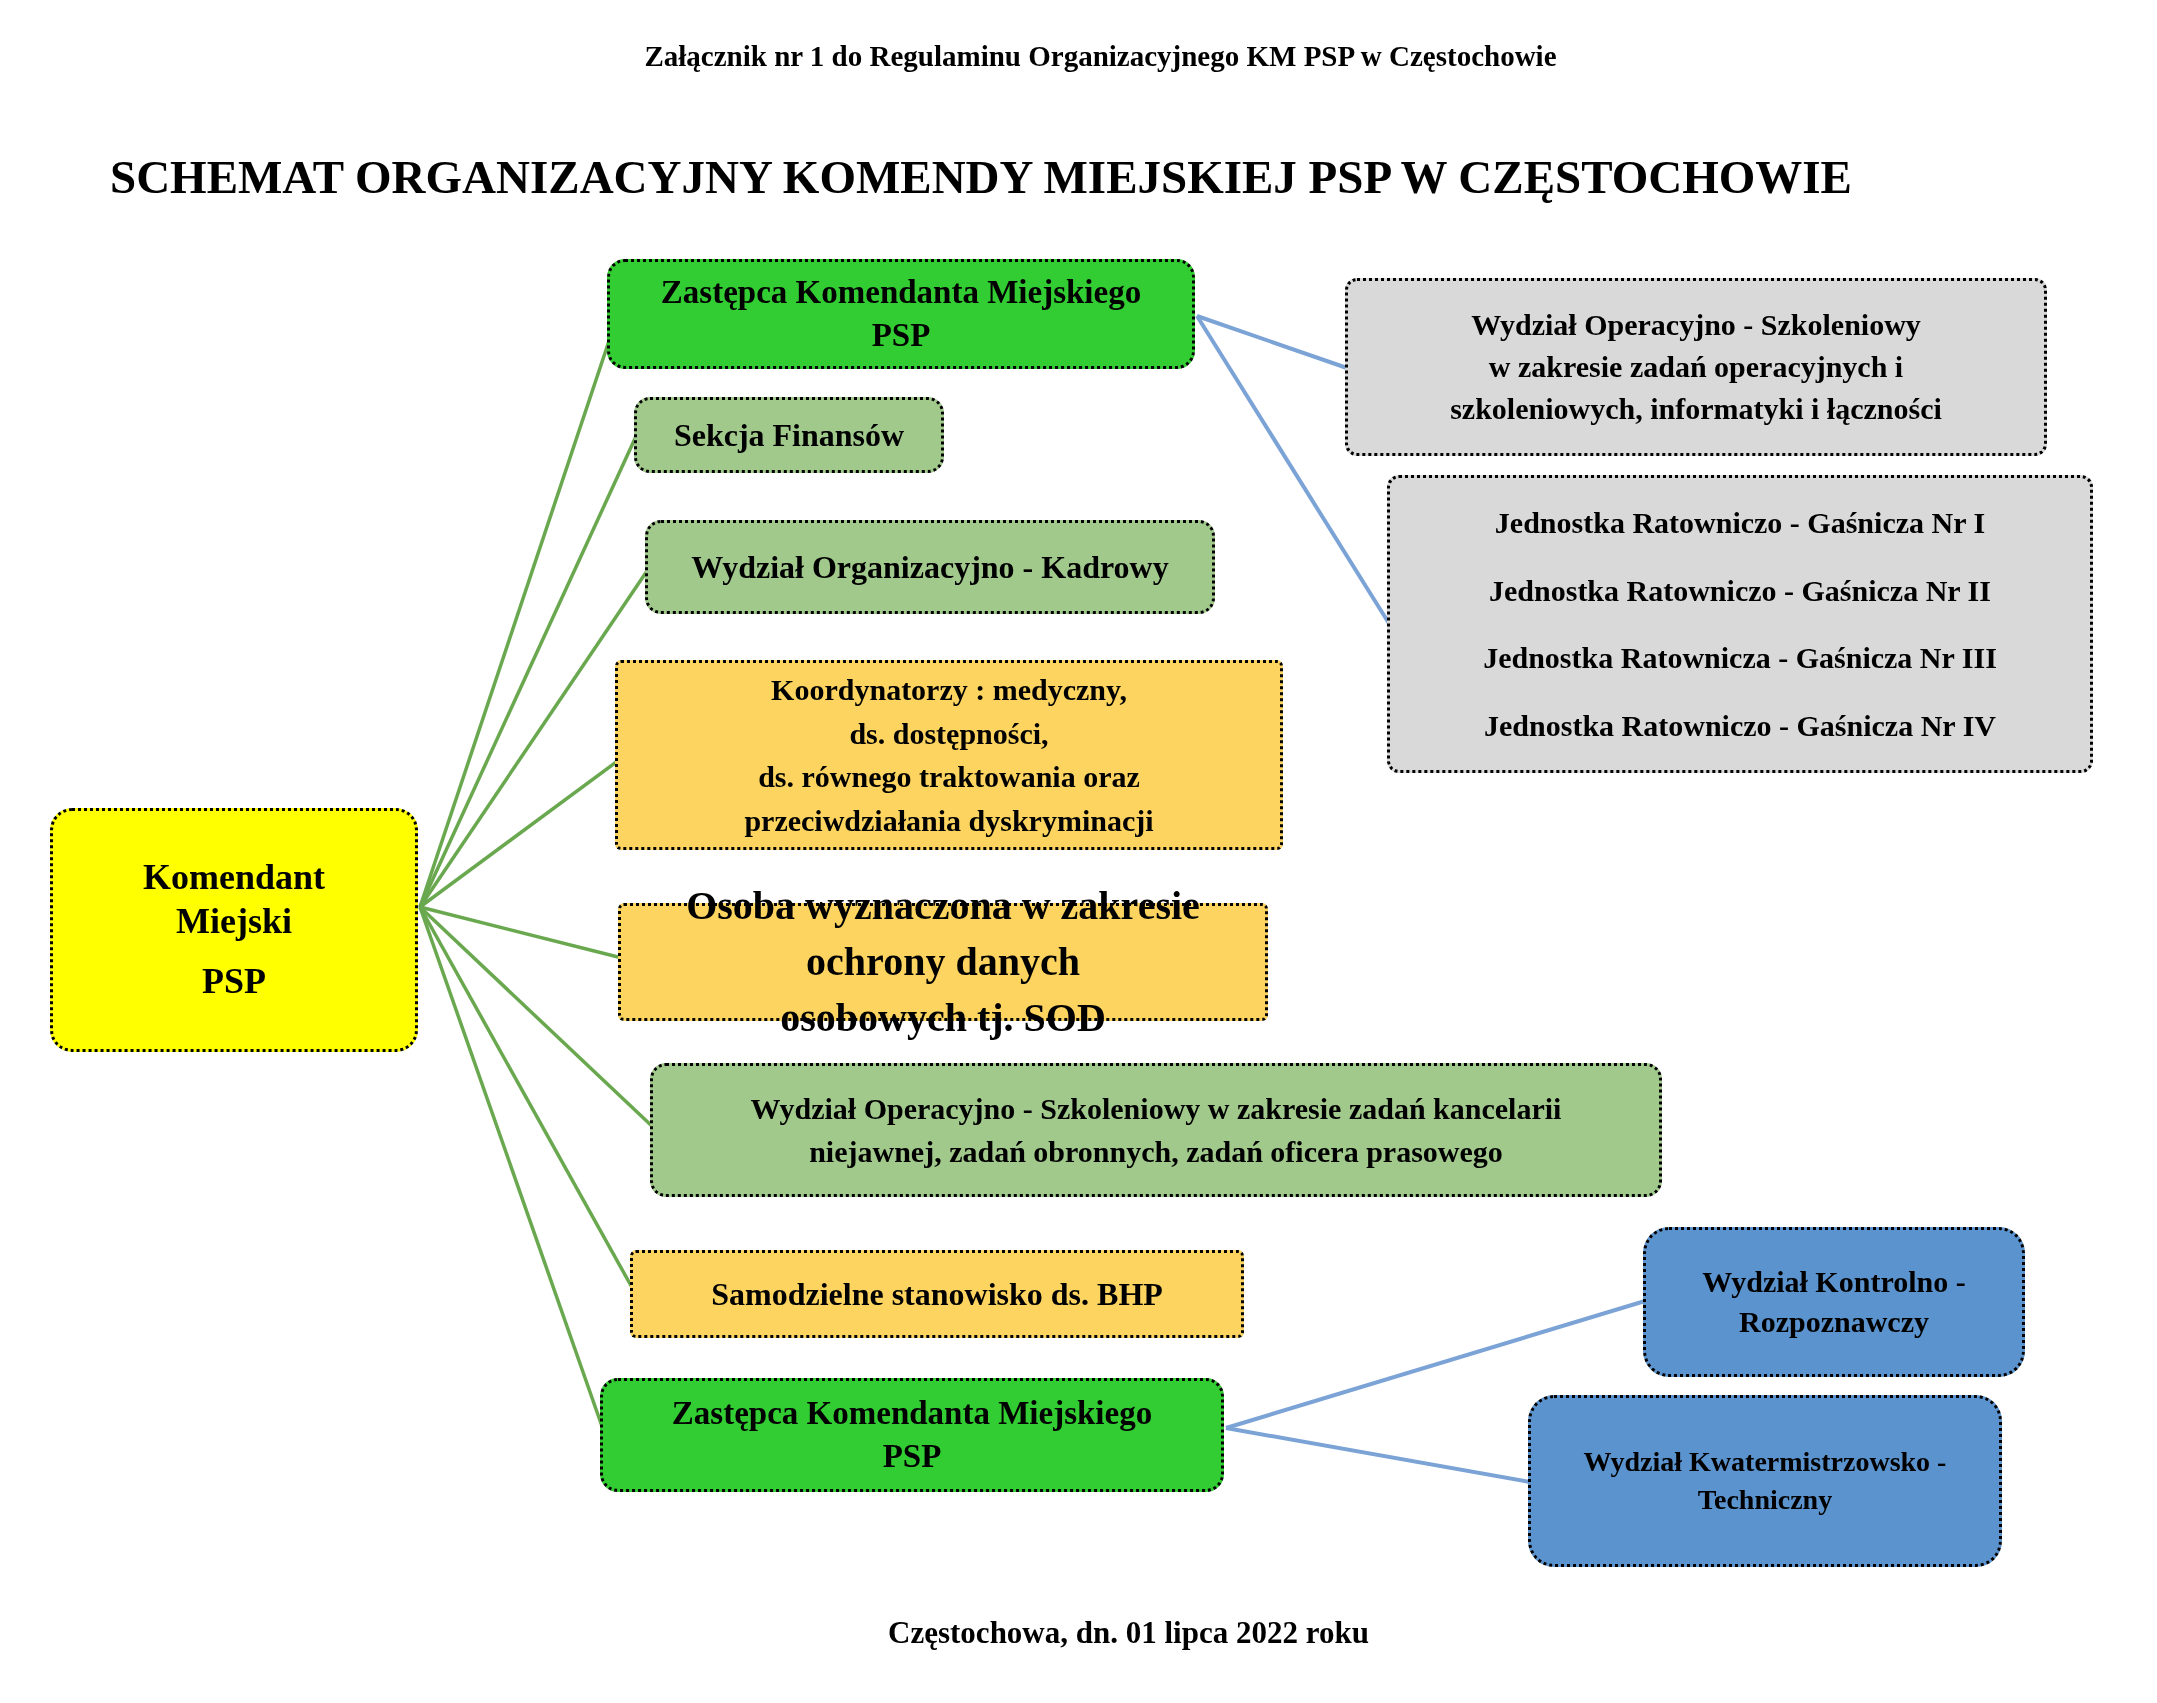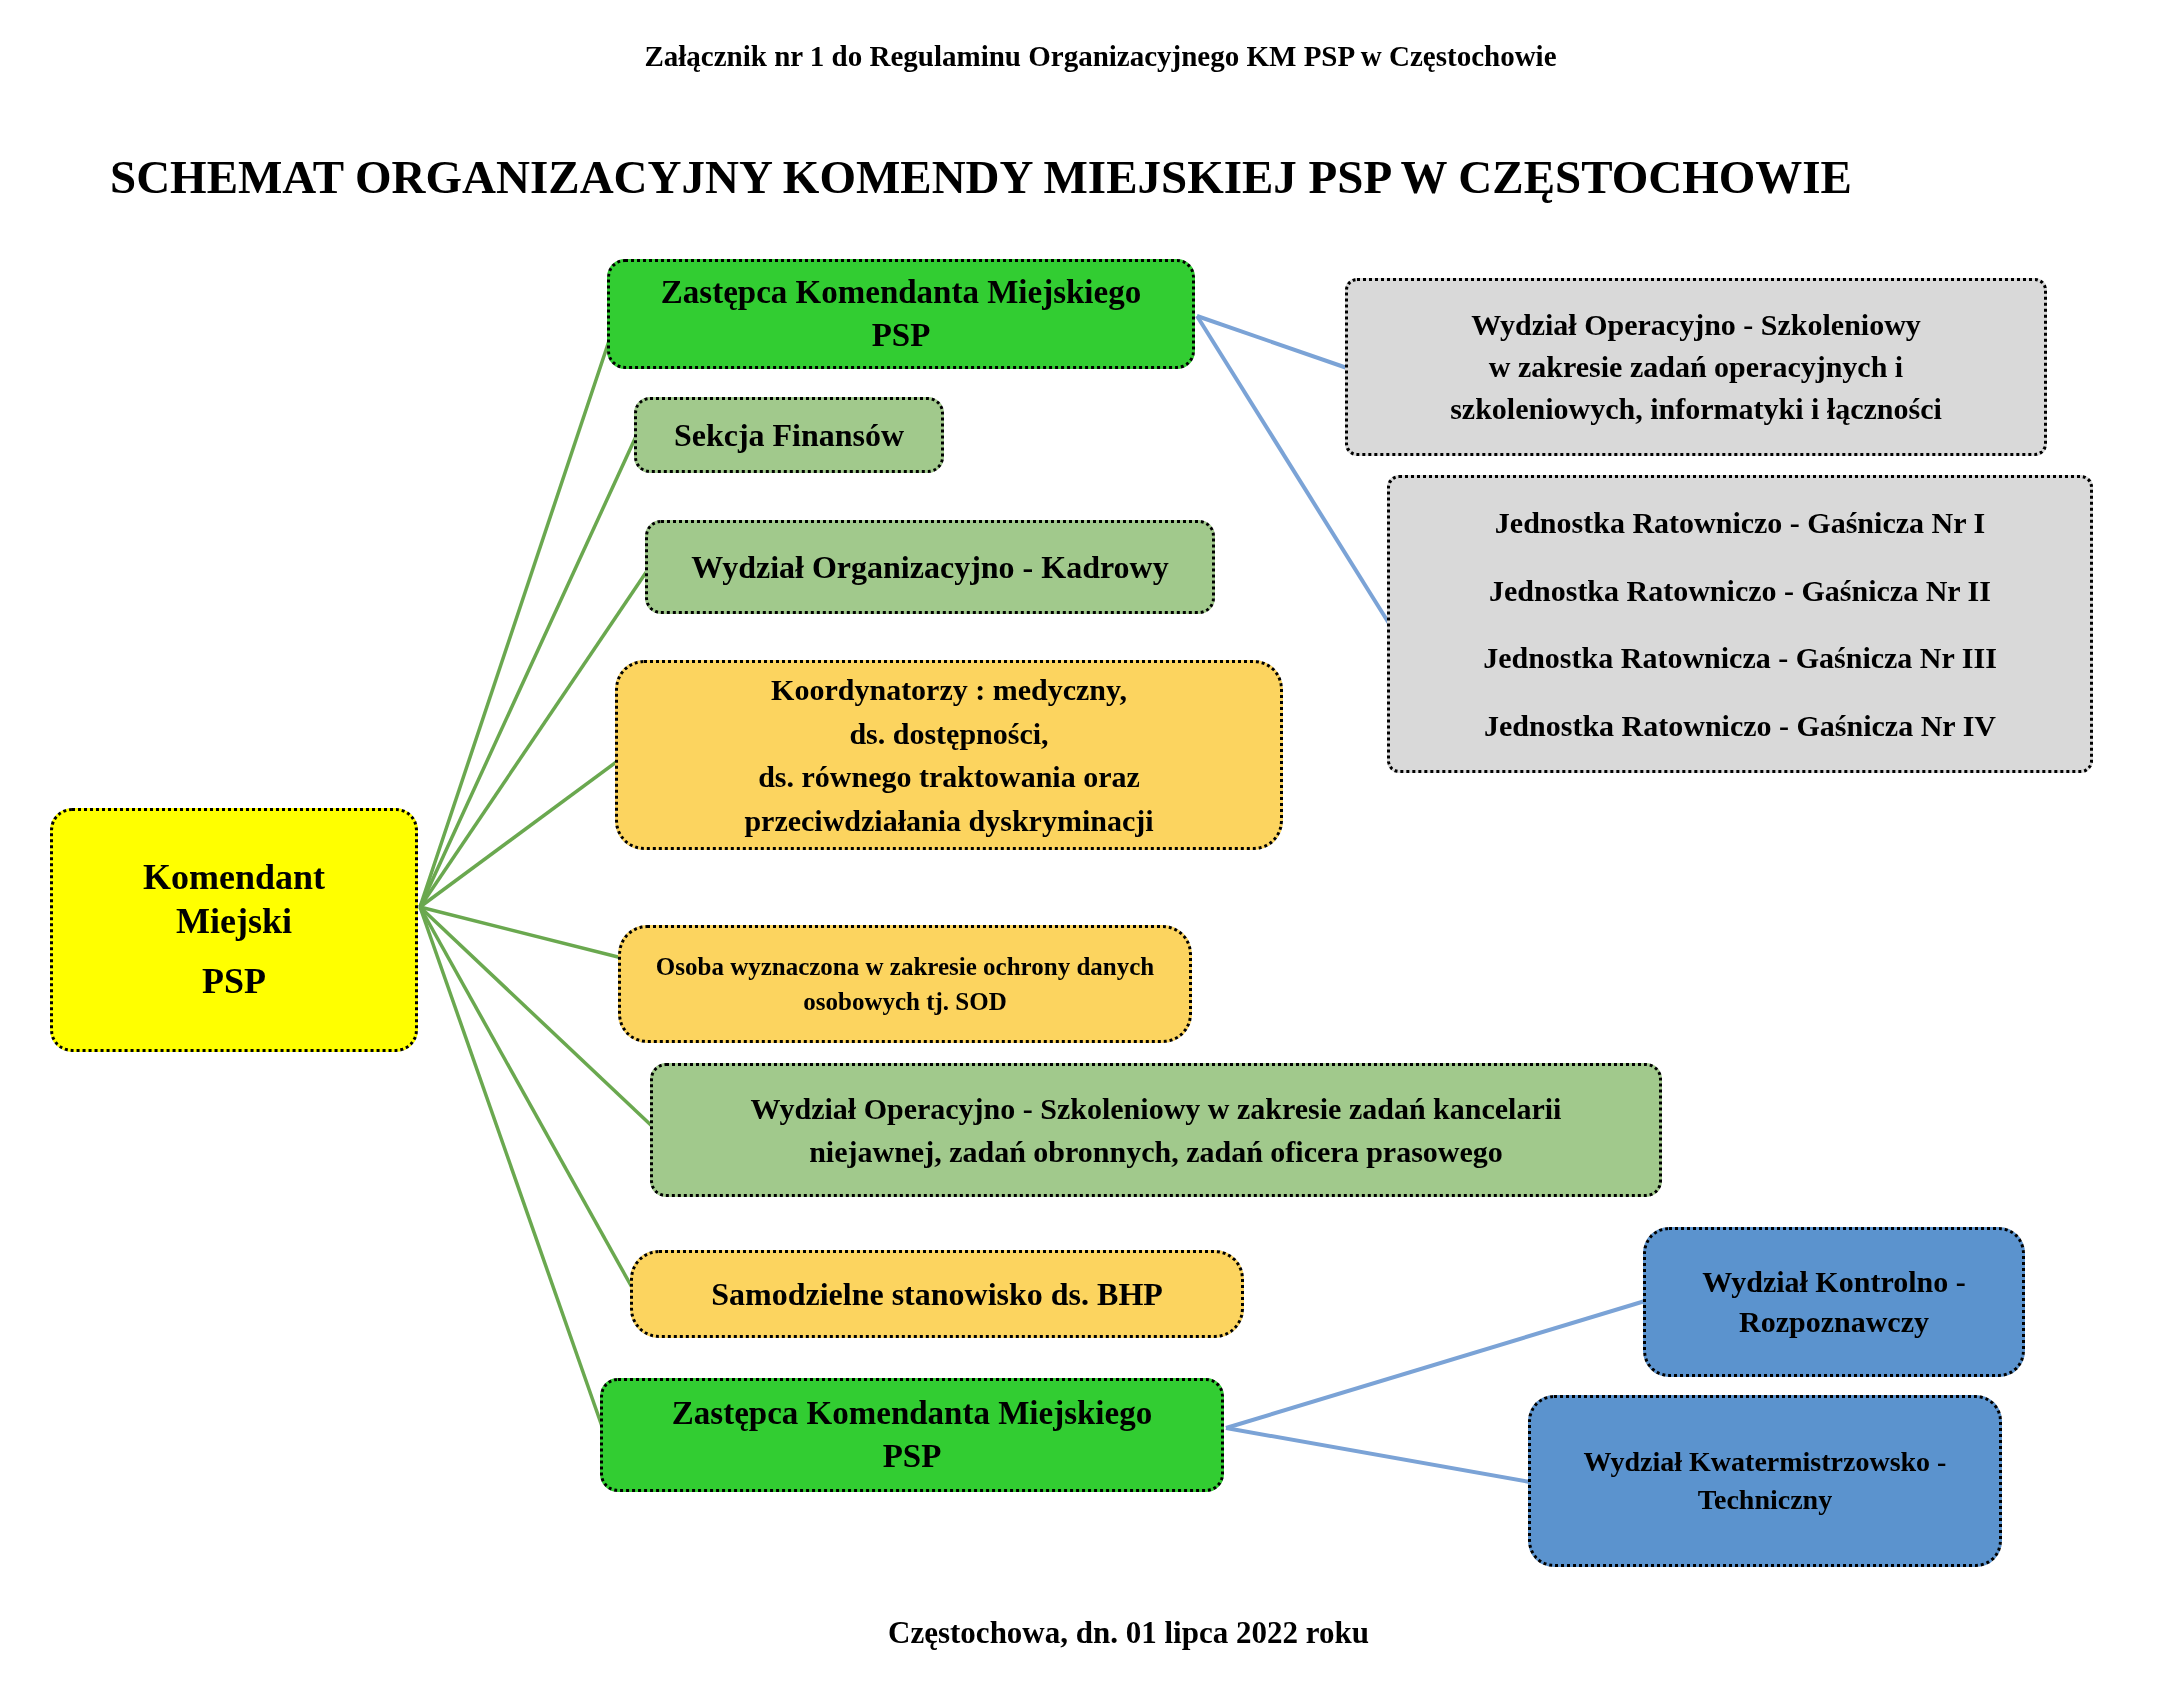--- a/index.html
+++ b/index.html
@@ -57,21 +57,21 @@
     align-items: center;
     justify-content: center;
     text-align: center;
     font-weight: bold;
     white-space: pre-line;
     padding: 4px 10px;
   }
   .bright-green { background: var(--box-bright-green, #32cd32); border-radius: 18px; }
   .light-green  { background: var(--box-light-green, #a1c98c); border-radius: 16px; }
   .yellow       { background: var(--box-yellow, #ffff00); border-radius: 22px; }
-  .gold         { background: var(--box-gold, #fcd45f); border-radius: 29px; }
+  .gold         { background: var(--box-gold, #fcd45f); border-radius: 6px; }
   .gray         { background: var(--box-gray, #d9d9d9); border-radius: 12px; }
   .blue         { background: var(--box-blue, #5b93ce); border-radius: 26px; }
   .komendant-psp { margin-top: 16px; }
 </style>
 </head>
 <body>
 
 <div class="canvas">
 
   <div class="attachment-note">Załącznik nr 1 do Regulaminu Organizacyjnego KM PSP w Częstochowie</div>
@@ -111,21 +111,21 @@
     <span>Wydział Organizacyjno - Kadrowy</span>
   </div>
 
   <div class="node gold" style="left:615px; top:660px; width:668px; height:190px; font-size:30px; line-height:1.45;">
     <span>Koordynatorzy : medyczny,
 ds. dostępności,
 ds. równego traktowania oraz
 przeciwdziałania dyskryminacji</span>
   </div>
 
-  <div class="node gold" style="left:618px; top:925px; width:574px; height:118px; font-size:25px; line-height:1.4;">
+  <div class="node gold" style="left:618px; top:903px; width:650px; height:118px; font-size:40px; line-height:1.4;">
     <span>Osoba wyznaczona w zakresie ochrony danych
 osobowych tj. SOD</span>
   </div>
 
   <div class="node light-green" style="left:650px; top:1063px; width:1012px; height:134px; font-size:30px; line-height:1.45;">
     <span>Wydział Operacyjno - Szkoleniowy w zakresie zadań kancelarii
 niejawnej, zadań obronnych, zadań oficera prasowego</span>
   </div>
 
   <div class="node gold" style="left:630px; top:1250px; width:614px; height:88px; font-size:32px;">

